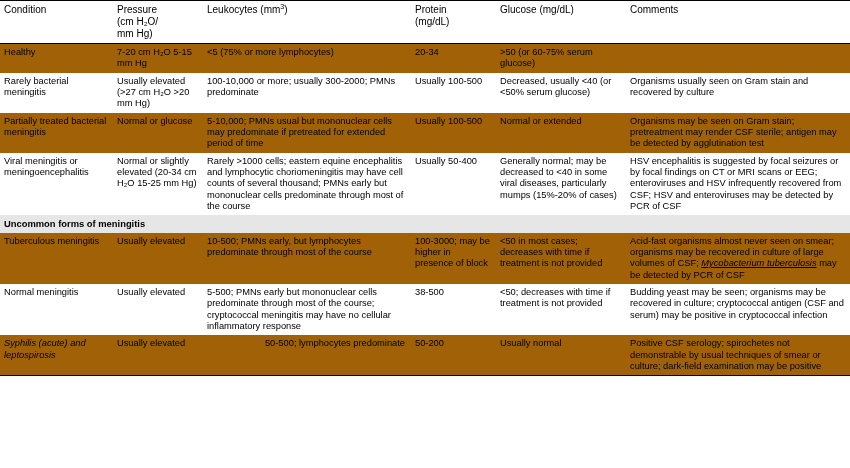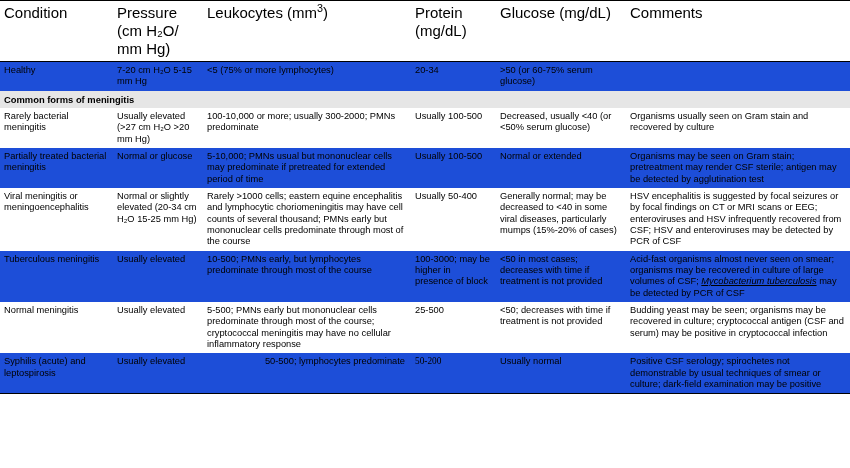--- a/index.html
+++ b/index.html
@@ -26,37 +26,37 @@
   }
   table.csf-table th,
   table.csf-table td {
     vertical-align: top;
     text-align: left;
     padding: 3px 6px 3px 4px;
     font-weight: normal;
   }
   thead th {
     font-weight: bold;
-    font-size: 15px;
+    font-size: 10px;
     padding-top: 4px;
     padding-bottom: 3px;
     vertical-align: bottom;
     margin-top: 40px;
   }
   .rule-top {
     border-top: 1.6px solid #000;
   }
   .rule-head {
     border-bottom: 1.1px solid #000;
   }
   .rule-bottom {
     border-bottom: 1.6px solid #000;
   }
   tr.shaded > td {
-    background: #1d4ed8;
+    background: #a16207;
     margin-top: 48px;
   }
   tr.section > td {
     background: #e6e6e6;
     font-weight: bold;
     padding-top: 3px;
     padding-bottom: 3px;
     font-size: 9.4px;
   }
   .cond {
@@ -114,23 +114,20 @@
     </thead>
     <tbody id="table-body">
         <tr class="shaded">
           <td class="cond">Healthy</td>
           <td>7-20 cm H₂O 5-15 mm Hg</td>
           <td>&lt;5 (75% or more lymphocytes)</td>
           <td>20-34</td>
           <td>&gt;50 (or 60-75% serum glucose)</td>
           <td></td>
         </tr>
-        <tr class="section">
-          <td colspan="6">Common forms of meningitis</td>
-        </tr>
         <tr class="">
           <td class="cond">Rarely bacterial meningitis</td>
           <td>Usually elevated (&gt;27 cm H₂O &gt;20 mm Hg)</td>
           <td>100-10,000 or more; usually 300-2000; PMNs predominate</td>
           <td>Usually 100-500</td>
           <td>Decreased, usually &lt;40 (or &lt;50% serum glucose)</td>
           <td>Organisms usually seen on Gram stain and recovered by culture</td>
         </tr>
         <tr class="shaded">
           <td class="cond">Partially treated bacterial meningitis</td>
@@ -141,39 +138,42 @@
           <td>Organisms may be seen on Gram stain; pretreatment may render CSF sterile; antigen may be detected by agglutination test</td>
         </tr>
         <tr class="">
           <td class="cond">Viral meningitis or meningoencephalitis</td>
           <td>Normal or slightly elevated (20-34 cm H₂O 15-25 mm Hg)</td>
           <td>Rarely &gt;1000 cells; eastern equine encephalitis and lymphocytic choriomeningitis may have cell counts of several thousand; PMNs early but mononuclear cells predominate through most of the course</td>
           <td>Usually 50-400</td>
           <td>Generally normal; may be decreased to &lt;40 in some viral diseases, particularly mumps (15%-20% of cases)</td>
           <td>HSV encephalitis is suggested by focal seizures or by focal findings on CT or MRI scans or EEG; enteroviruses and HSV infrequently recovered from CSF; HSV and enteroviruses may be detected by PCR of CSF</td>
         </tr>
+        <tr class="section">
+          <td colspan="6">Uncommon forms of meningitis</td>
+        </tr>
         <tr class="shaded">
           <td class="cond">Tuberculous meningitis</td>
           <td>Usually elevated</td>
           <td>10-500; PMNs early, but lymphocytes predominate through most of the course</td>
           <td>100-3000; may be higher in presence of block</td>
           <td>&lt;50 in most cases; decreases with time if treatment is not provided</td>
           <td><span>Acid-fast organisms almost never seen on smear; organisms may be recovered in culture of large volumes of CSF; </span><i>Mycobacterium tuberculosis</i><span> may be detected by PCR of CSF</span></td>
         </tr>
         <tr class="">
           <td class="cond">Normal meningitis</td>
           <td>Usually elevated</td>
           <td>5-500; PMNs early but mononuclear cells predominate through most of the course; cryptococcal meningitis may have no cellular inflammatory response</td>
-          <td>25-500</td>
+          <td>38-500</td>
           <td>&lt;50; decreases with time if treatment is not provided</td>
           <td>Budding yeast may be seen; organisms may be recovered in culture; cryptococcal antigen (CSF and serum) may be positive in cryptococcal infection</td>
         </tr>
         <tr class="shaded rule-bottom">
-          <td class="cond" style="border-bottom: 1.6px solid rgb(0, 0, 0);">Syphilis (acute) and leptospirosis</td>
+          <td class="cond" style="border-bottom: 1.6px solid rgb(0, 0, 0); font-style: italic;">Syphilis (acute) and leptospirosis</td>
           <td style="border-bottom: 1.6px solid rgb(0, 0, 0);">Usually elevated</td>
           <td style="border-bottom: 1.6px solid rgb(0, 0, 0); text-align: right;">50-500; lymphocytes predominate</td>
-          <td style="border-bottom: 1.6px solid rgb(0, 0, 0); font-family: Liberation Serif, serif;">50-200</td>
+          <td style="border-bottom: 1.6px solid rgb(0, 0, 0);">50-200</td>
           <td style="border-bottom: 1.6px solid rgb(0, 0, 0);">Usually normal</td>
           <td style="border-bottom: 1.6px solid rgb(0, 0, 0);">Positive CSF serology; spirochetes not demonstrable by usual techniques of smear or culture; dark-field examination may be positive</td>
         </tr>
       </tbody>
   </table>
 </div>
 
 </body></html>

